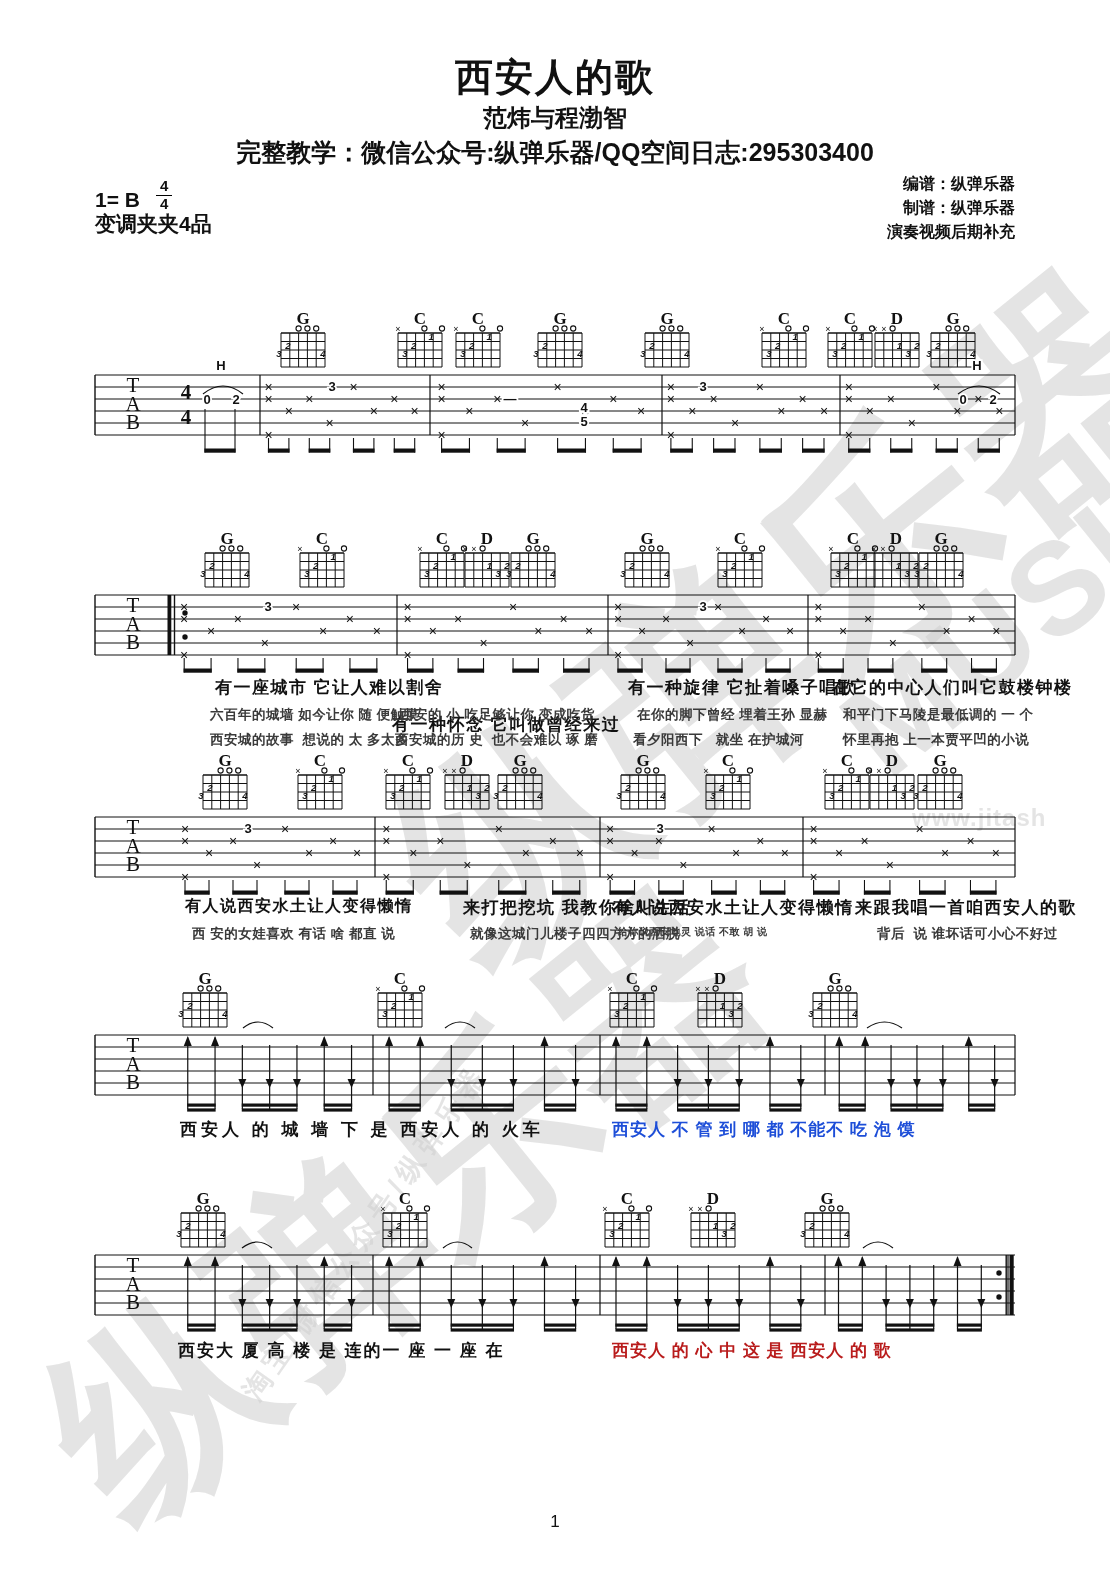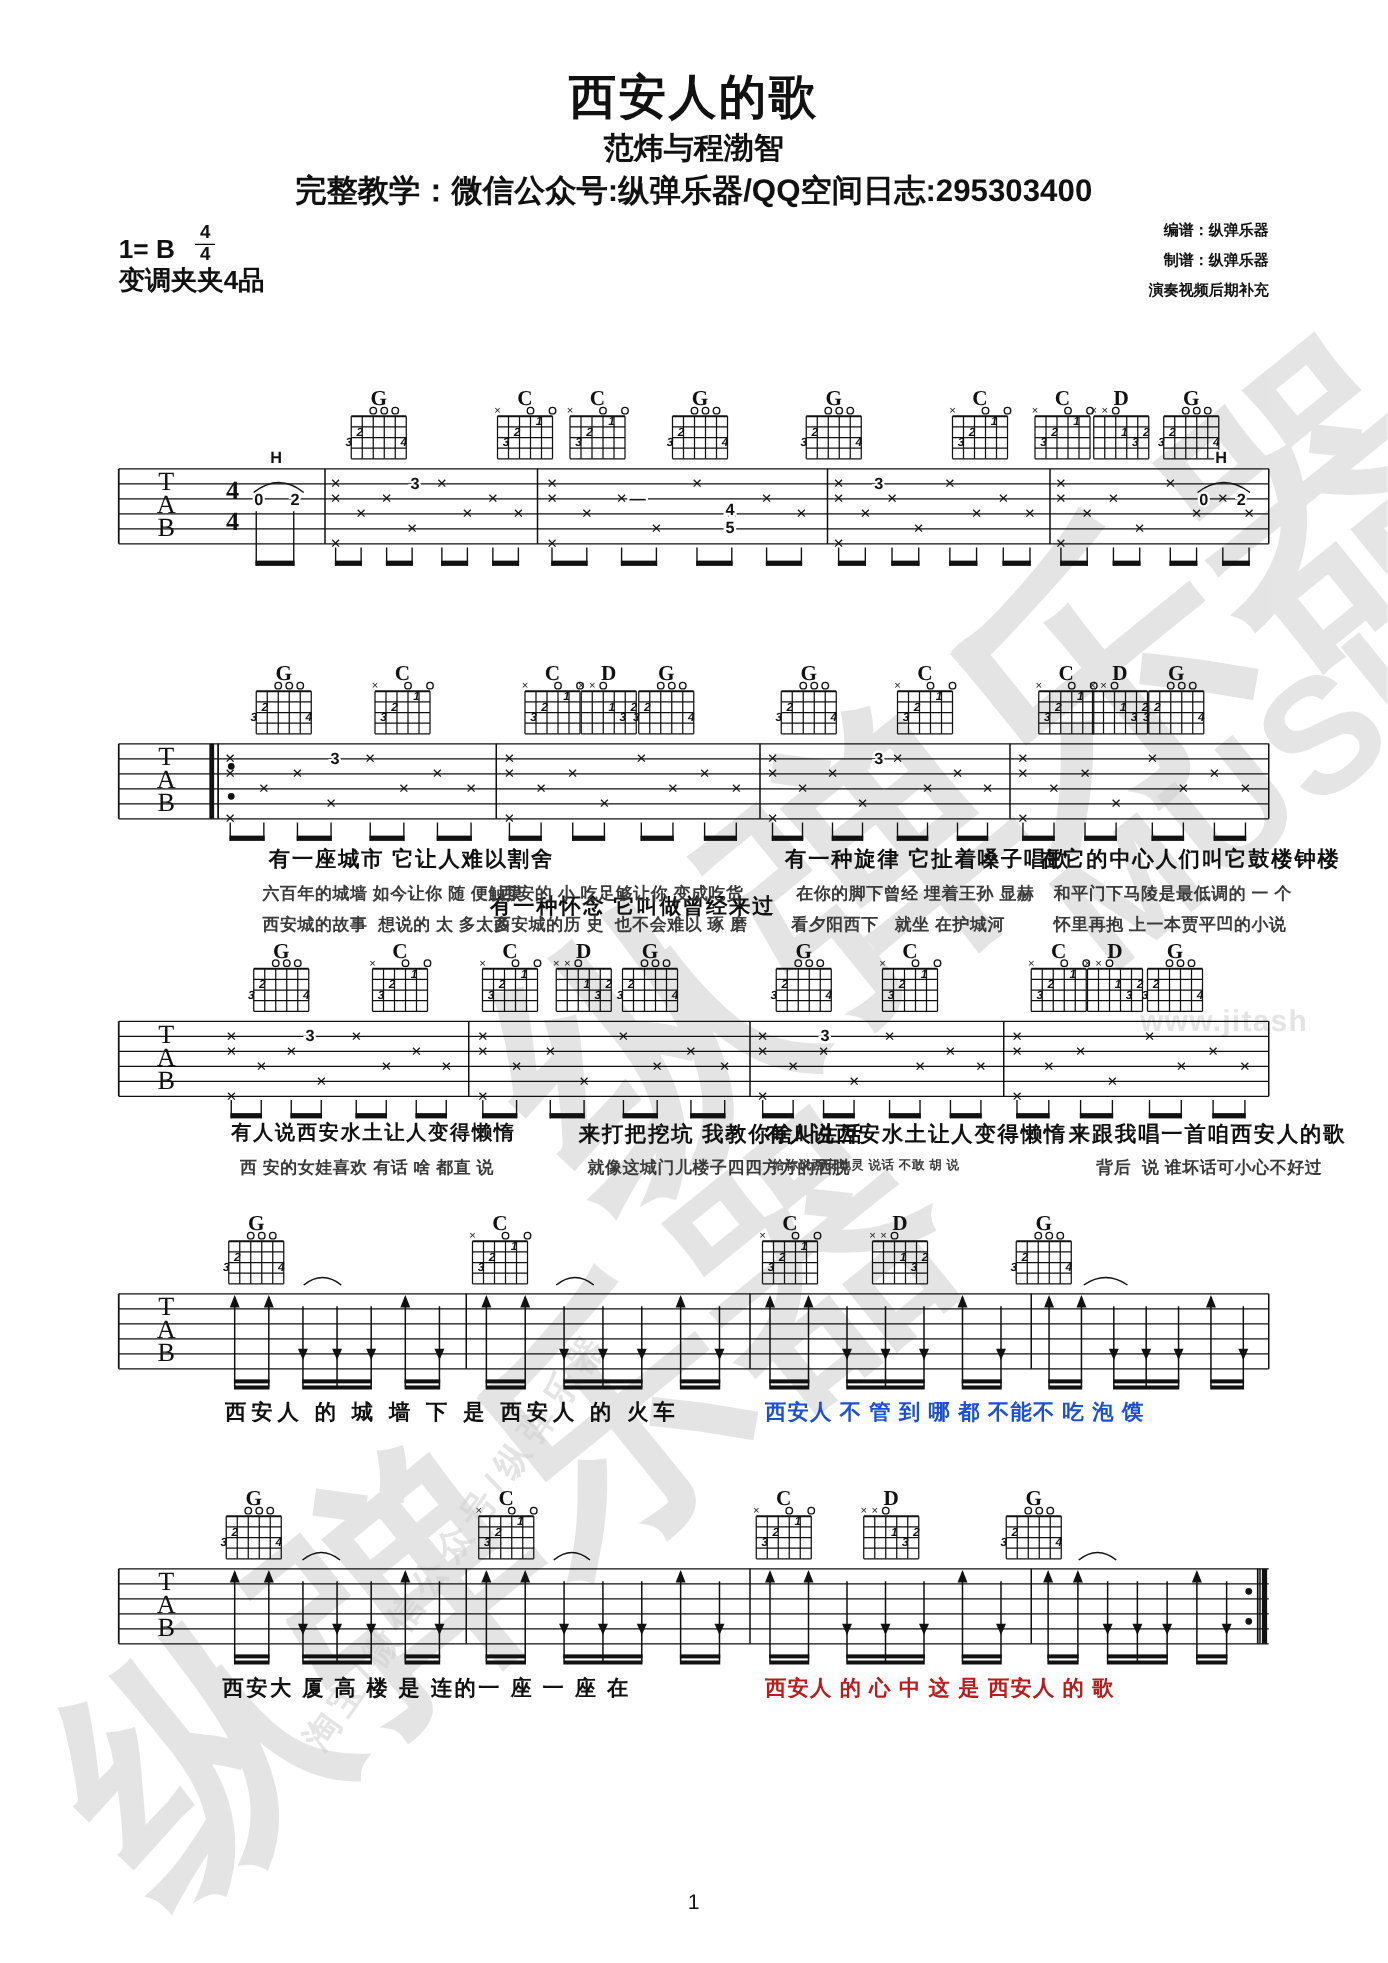--- a/index.html
+++ b/index.html
@@ -10,21 +10,21 @@
       transform-origin:0 50%;z-index:0;line-height:1;}
   #notation{position:absolute;left:0;top:0;z-index:1;}
   .hdr{position:absolute;z-index:2;}
   .title{left:0;right:0;top:52px;text-align:center;font-size:38px;font-weight:700;letter-spacing:2px;}
   .artist{left:0;right:0;top:102px;text-align:center;font-size:24px;font-weight:600;}
   .teaching{left:0;right:0;top:136px;text-align:center;font-size:25px;font-weight:700;}
   .keyrow{left:95px;top:178px;font-size:21px;font-weight:600;display:flex;align-items:flex-end;}
   .frac{display:inline-block;margin-left:16px;text-align:center;font-weight:700;font-size:15px;line-height:1.1;}
   .frac .tn{border-bottom:1.5px solid #000;padding:0 4px;}
   .capo{left:95px;top:210px;font-size:21px;font-weight:600;}
-  .credits{right:95px;top:172px;text-align:right;font-size:12px;font-weight:600;line-height:24px;}
+  .credits{right:95px;top:172px;text-align:right;font-size:16px;font-weight:600;line-height:24px;}
   .lyric{position:absolute;white-space:pre;z-index:2;color:#222;}
   .pagenum{left:0;right:0;top:1512px;text-align:center;font-size:17px;z-index:2;}
 </style>
 </head>
 <body>
 
 <div class="page">
 
   <div id="wm-layer">
       <div class="wm" style="left: 430px; top: 792px; font-size: 230px; letter-spacing: 0px; color: rgb(207, 207, 207); transform: rotate(-39deg);">纵弹乐器</div>

